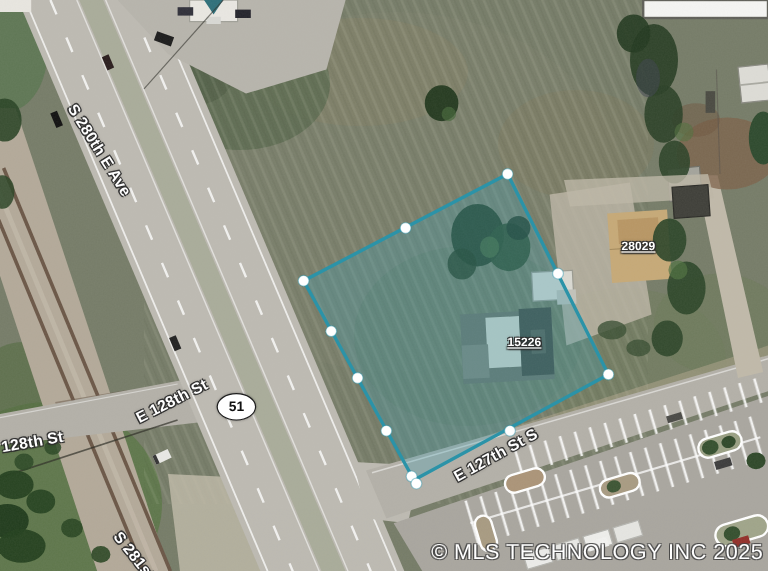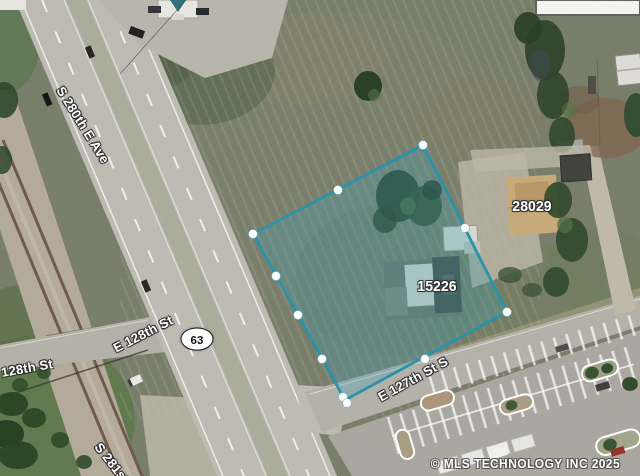--- a/index.html
+++ b/index.html
@@ -8,31 +8,31 @@
     font-family:"Liberation Sans",sans-serif;background:#767c68;
   }
   .viewport svg{position:absolute;left:0;top:0;}
   .lbl{
     position:absolute;color:#fff;font-weight:bold;font-size:13px;
     white-space:nowrap;letter-spacing:.2px;
     text-shadow:-1px -1px 0 rgba(45,45,45,.9),1px -1px 0 rgba(45,45,45,.9),
                 -1px 1px 0 rgba(45,45,45,.9),1px 1px 0 rgba(45,45,45,.9),
                 0 0 3px rgba(0,0,0,.45);
   }
-  .parcel-lbl{font-size:14px;letter-spacing:.1px;}
+  .parcel-lbl{font-size:10px;letter-spacing:.1px;text-decoration:underline;}
   .shield{
     position:absolute;left:197px;top:339px;width:31px;height:21px;
     background:#fff;border:1.5px solid #1e1e1e;border-radius:50%;
     display:flex;align-items:center;justify-content:center;
     color:#111;font-size:11.5px;font-weight:bold;
     transform:translate(-50%,-50%);box-shadow:0 0 2px rgba(0,0,0,.4);
   }
   .watermark{
-    position:absolute;right:20px;bottom:5px;color:#fff;
-    font-size:12px;font-weight:bold;letter-spacing:.4px;
+    position:absolute;right:4px;bottom:5px;color:#fff;
+    font-size:18px;font-weight:normal;letter-spacing:.4px;
     text-shadow:-1px -1px 0 rgba(70,70,70,.8),1px -1px 0 rgba(70,70,70,.8),
                 -1px 1px 0 rgba(70,70,70,.8),1px 1px 0 rgba(70,70,70,.8);
   }
 </style>
 </head>
 <body>
 
 <div class="viewport">
   <svg width="640" height="476" viewBox="0 0 640 476">
     <defs>
@@ -286,17 +286,17 @@
 
   <div class="lbl" style="left:112px;top:463px;transform:translate(-50%,-50%) rotate(52deg);">S 281st</div>
 
   <div class="lbl" style="left:413px;top:379px;transform:translate(-50%,-50%) rotate(-29deg);">E 127th St S</div>
 
   <div class="lbl parcel-lbl" style="left:532px;top:206px;transform:translate(-50%,-50%);">28029</div>
 
   <div class="lbl parcel-lbl" style="left:437px;top:286px;transform:translate(-50%,-50%);">15226</div>
 
   <div class="shield">
-    <span>63</span>
+    <span>51</span>
   </div>
 
   <div class="watermark">© MLS TECHNOLOGY INC 2025</div>
 </div>
 
 </body></html>

